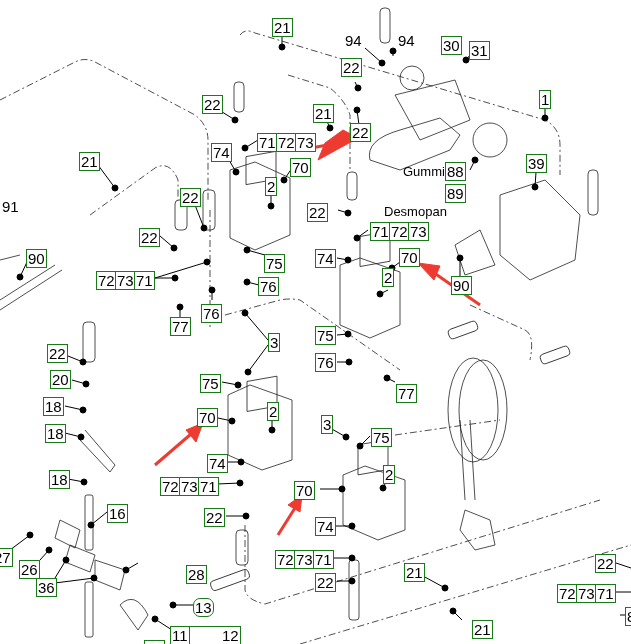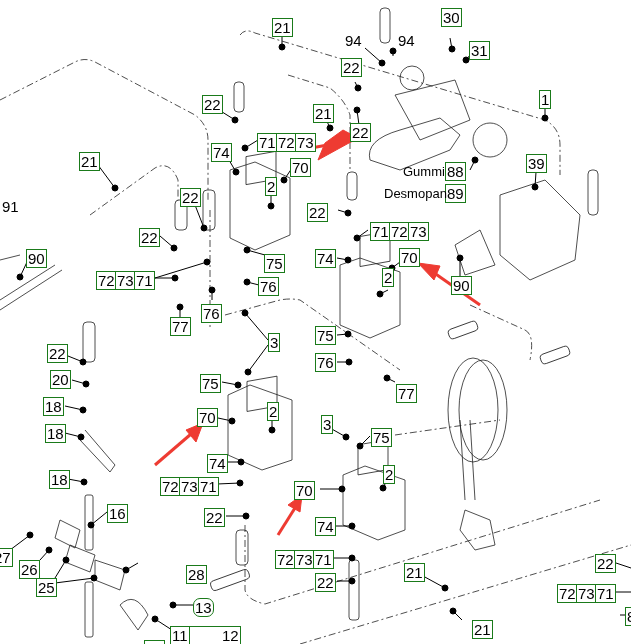--- a/index.html
+++ b/index.html
@@ -293,43 +293,43 @@
   <span class="callout" style="left:258px;top:277px;">76</span>
   <span class="callout" style="left:201px;top:304px;">76</span>
   <span class="callout" style="left:315px;top:353px;">76</span>
 
   <span class="callout" style="left:170px;top:317px;">77</span>
   <span class="callout" style="left:396px;top:384px;">77</span>
 
   <span class="callout" style="left:268px;top:333px;">3</span>
   <span class="callout" style="left:321px;top:415px;">3</span>
 
-  <span class="callout" style="left:441px;top:8px;">30</span>
+  <span class="callout" style="left:441px;top:36px;">30</span>
   <span class="callout" style="left:469px;top:41px;text-align:center;">31</span>
   <span class="callout" style="left:539px;top:90px;">1</span>
   <span class="callout" style="left:526px;top:154px;">39</span>
   <span class="callout" style="left:445px;top:162px;">88</span>
   <span class="callout" style="left:445px;top:184px;text-align:right;">89</span>
   <span class="callout" style="left:26px;top:249px;">90</span>
   <span class="callout" style="left:451px;top:276px;">90</span>
 
   <span class="callout" style="left:50px;top:370px;">20</span>
   <span class="callout" style="left:43px;top:397px;">18</span>
   <span class="callout" style="left:45px;top:424px;">18</span>
   <span class="callout" style="left:49px;top:470px;">18</span>
   <span class="callout" style="left:107px;top:504px;">16</span>
   <span class="callout" style="left:-8px;top:548px;">27</span>
   <span class="callout" style="left:19px;top:560px;">26</span>
-  <span class="callout" style="left:36px;top:578px;">25</span>
+  <span class="callout" style="left:36px;top:578px;">36</span>
   <span class="callout" style="left:138px;top:565px;margin-left:48px;">28</span>
   <span class="callout" style="left:193px;top:598px;border-radius:7px;">13</span>
   <span class="callout" style="left:170px;top:626px;">11</span>
   <span class="callout" style="left:189px;top:626px;padding-left:32px;">12</span>
   <span class="callout" style="left:144px;top:640px;">10</span>
   <span class="callout" style="left:599px;top:607px;margin-left:26px;">82</span>
 
   <span class="plain" style="left:345px;top:32px;">94</span>
   <span class="plain" style="left:398px;top:32px;">94</span>
   <span class="plain" style="left:2px;top:198px;">91</span>
 
   <span class="txt" style="left:403px;top:164px;">Gummi</span>
-  <span class="txt" style="left:384px;top:186px;">Desmopan</span>
+  <span class="txt" style="left:384px;top:204px;">Desmopan</span>
 </div>
 
 </body></html>

